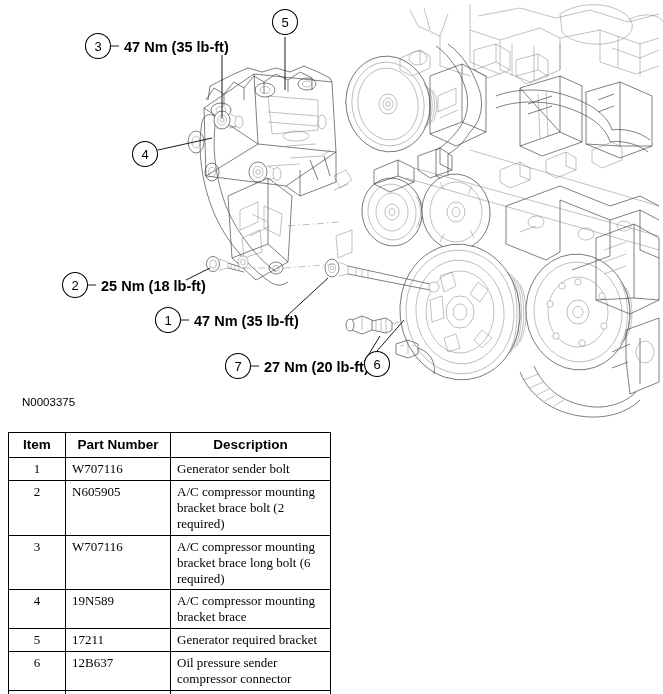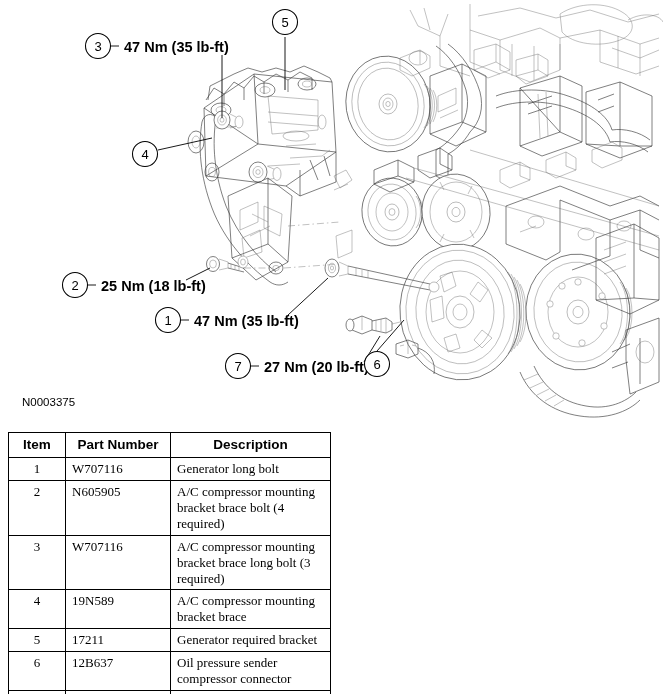--- a/index.html
+++ b/index.html
@@ -580,31 +580,31 @@
       <tr>
         <th class="c-item">Item</th>
         <th class="c-part">Part Number</th>
         <th class="c-desc">Description</th>
       </tr>
     </thead>
     <tbody>
       <tr>
         <td class="c-item">1</td>
         <td class="c-part">W707116</td>
-        <td class="c-desc">Generator long bolt</td>
+        <td class="c-desc">Generator sender bolt</td>
       </tr>
       <tr>
         <td class="c-item">2</td>
         <td class="c-part">N605905</td>
-        <td class="c-desc">A/C compressor mounting bracket brace bolt (4 required)</td>
+        <td class="c-desc">A/C compressor mounting bracket brace bolt (2 required)</td>
       </tr>
       <tr>
         <td class="c-item">3</td>
         <td class="c-part">W707116</td>
-        <td class="c-desc">A/C compressor mounting bracket brace long bolt (3 required)</td>
+        <td class="c-desc">A/C compressor mounting bracket brace long bolt (6 required)</td>
       </tr>
       <tr>
         <td class="c-item">4</td>
         <td class="c-part">19N589</td>
         <td class="c-desc">A/C compressor mounting bracket brace</td>
       </tr>
       <tr>
         <td class="c-item">5</td>
         <td class="c-part">17211</td>
         <td class="c-desc">Generator required bracket</td>

